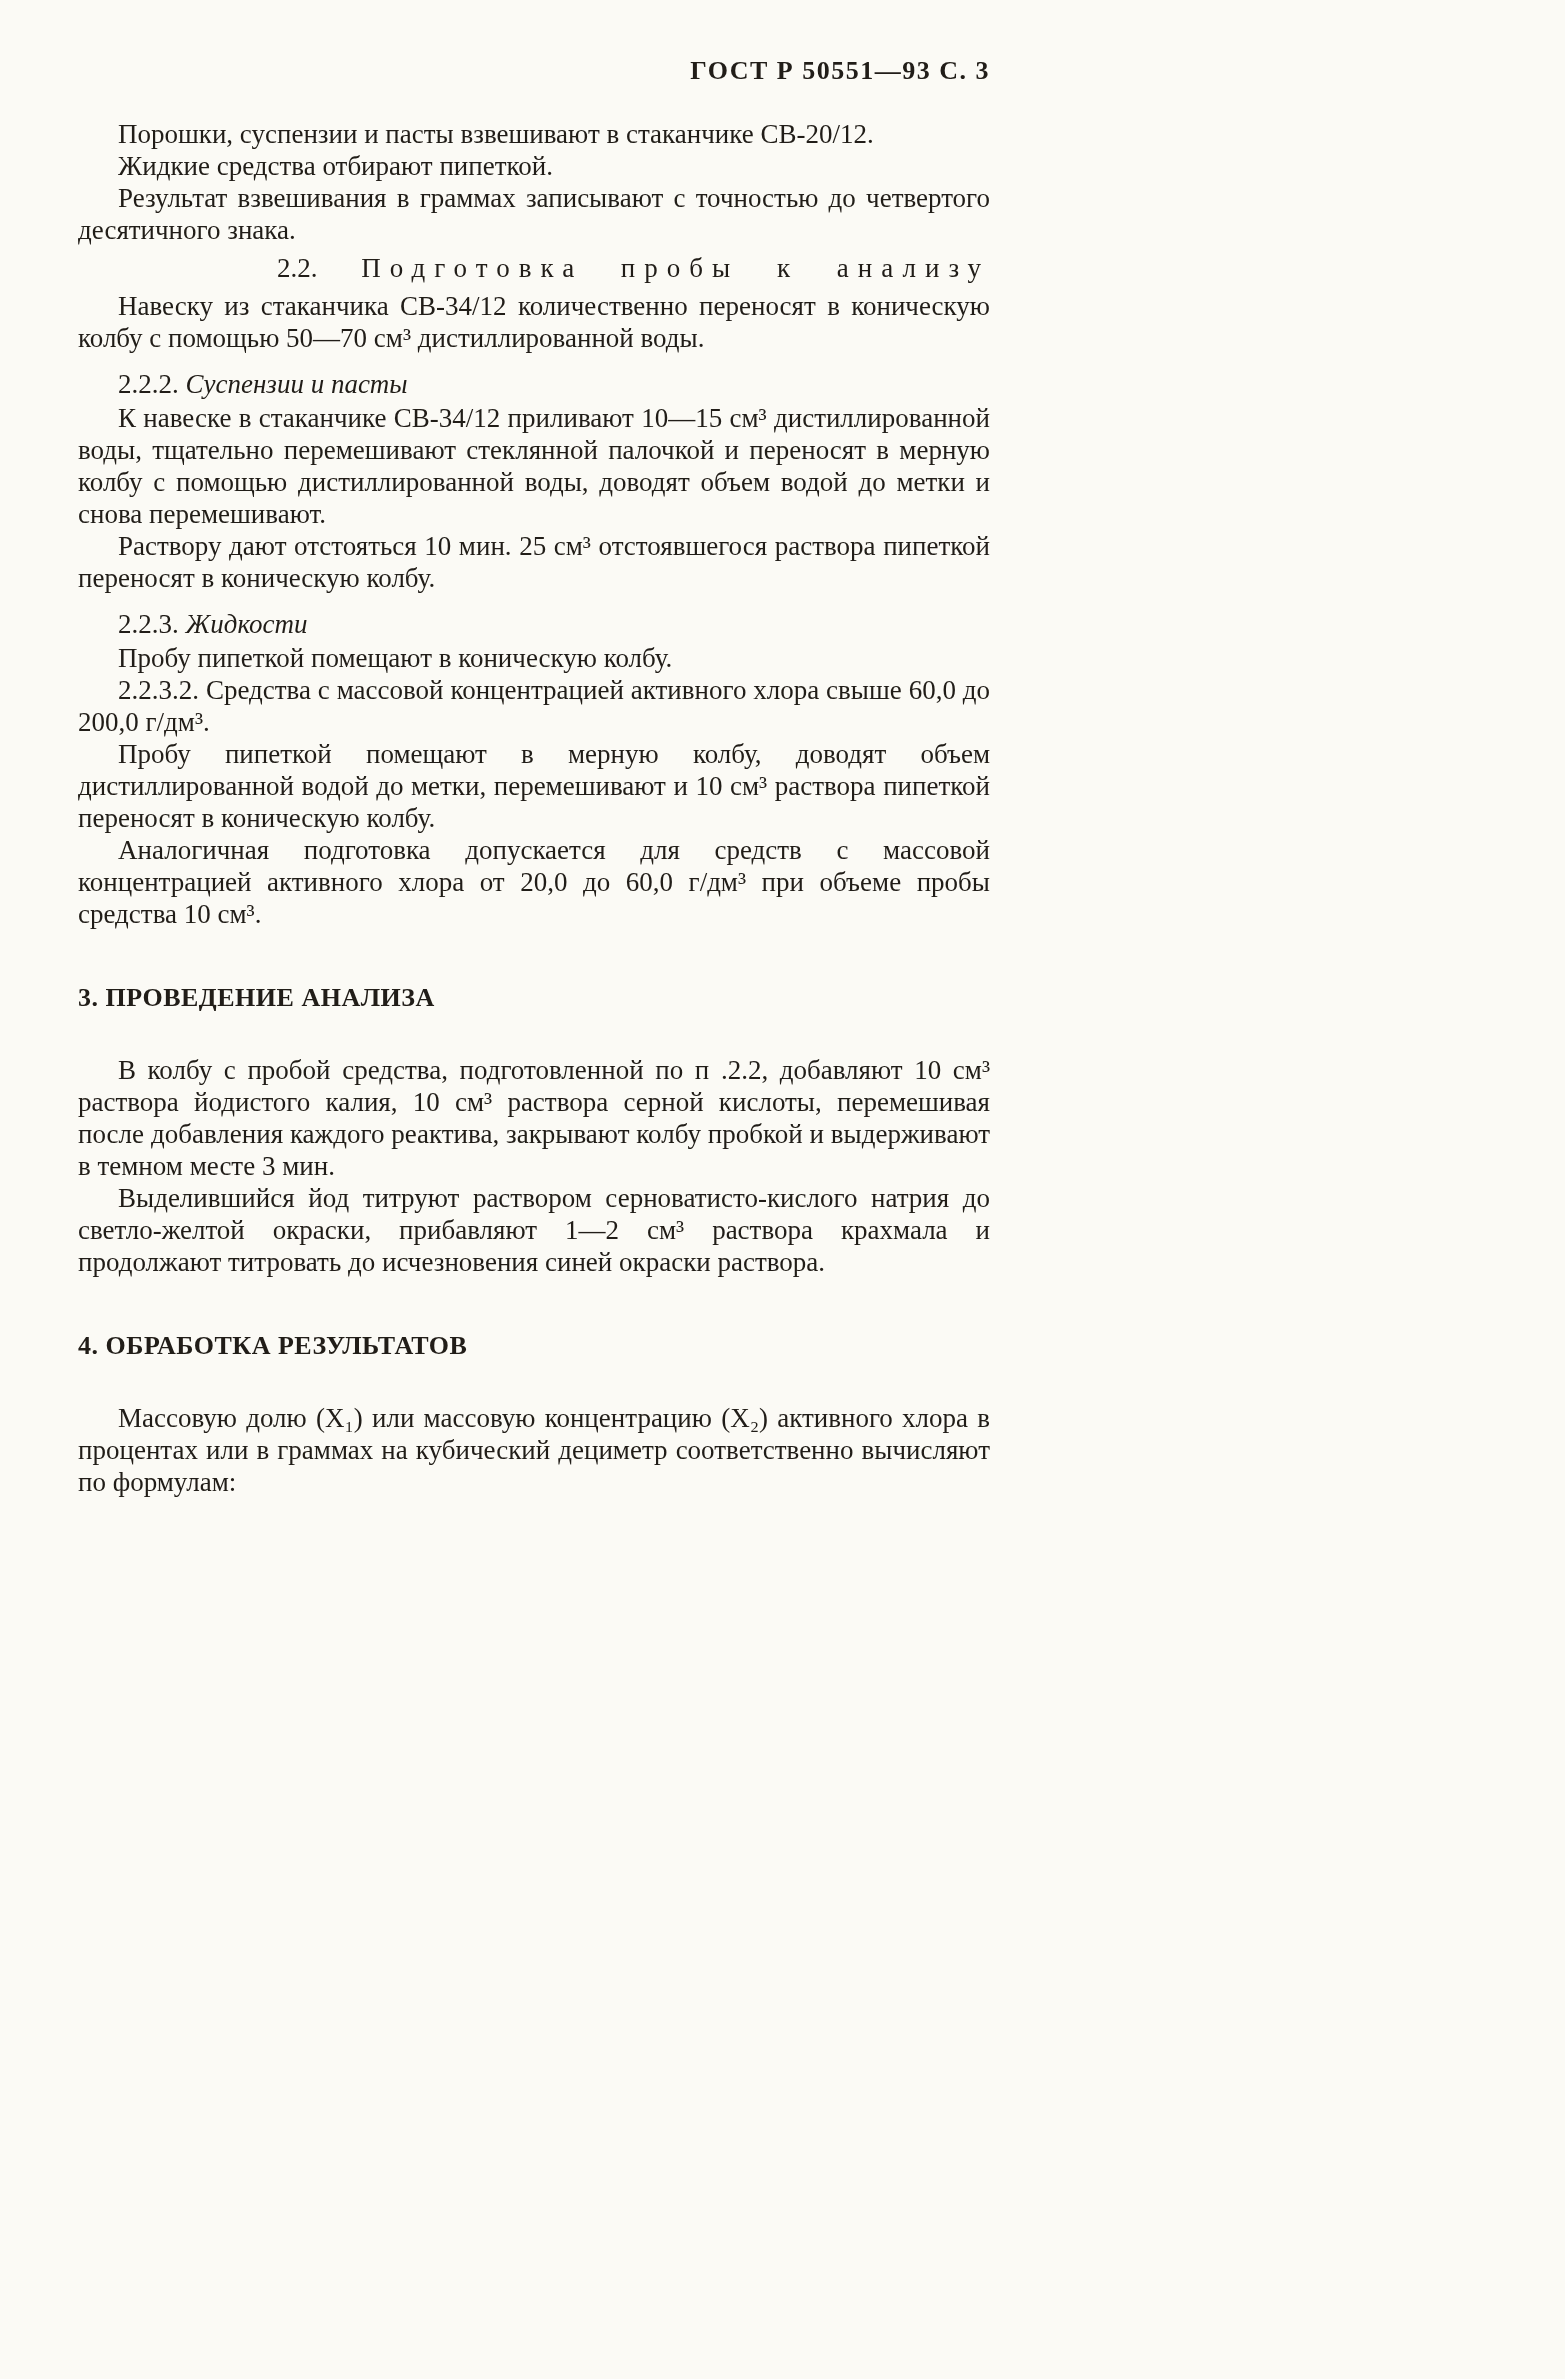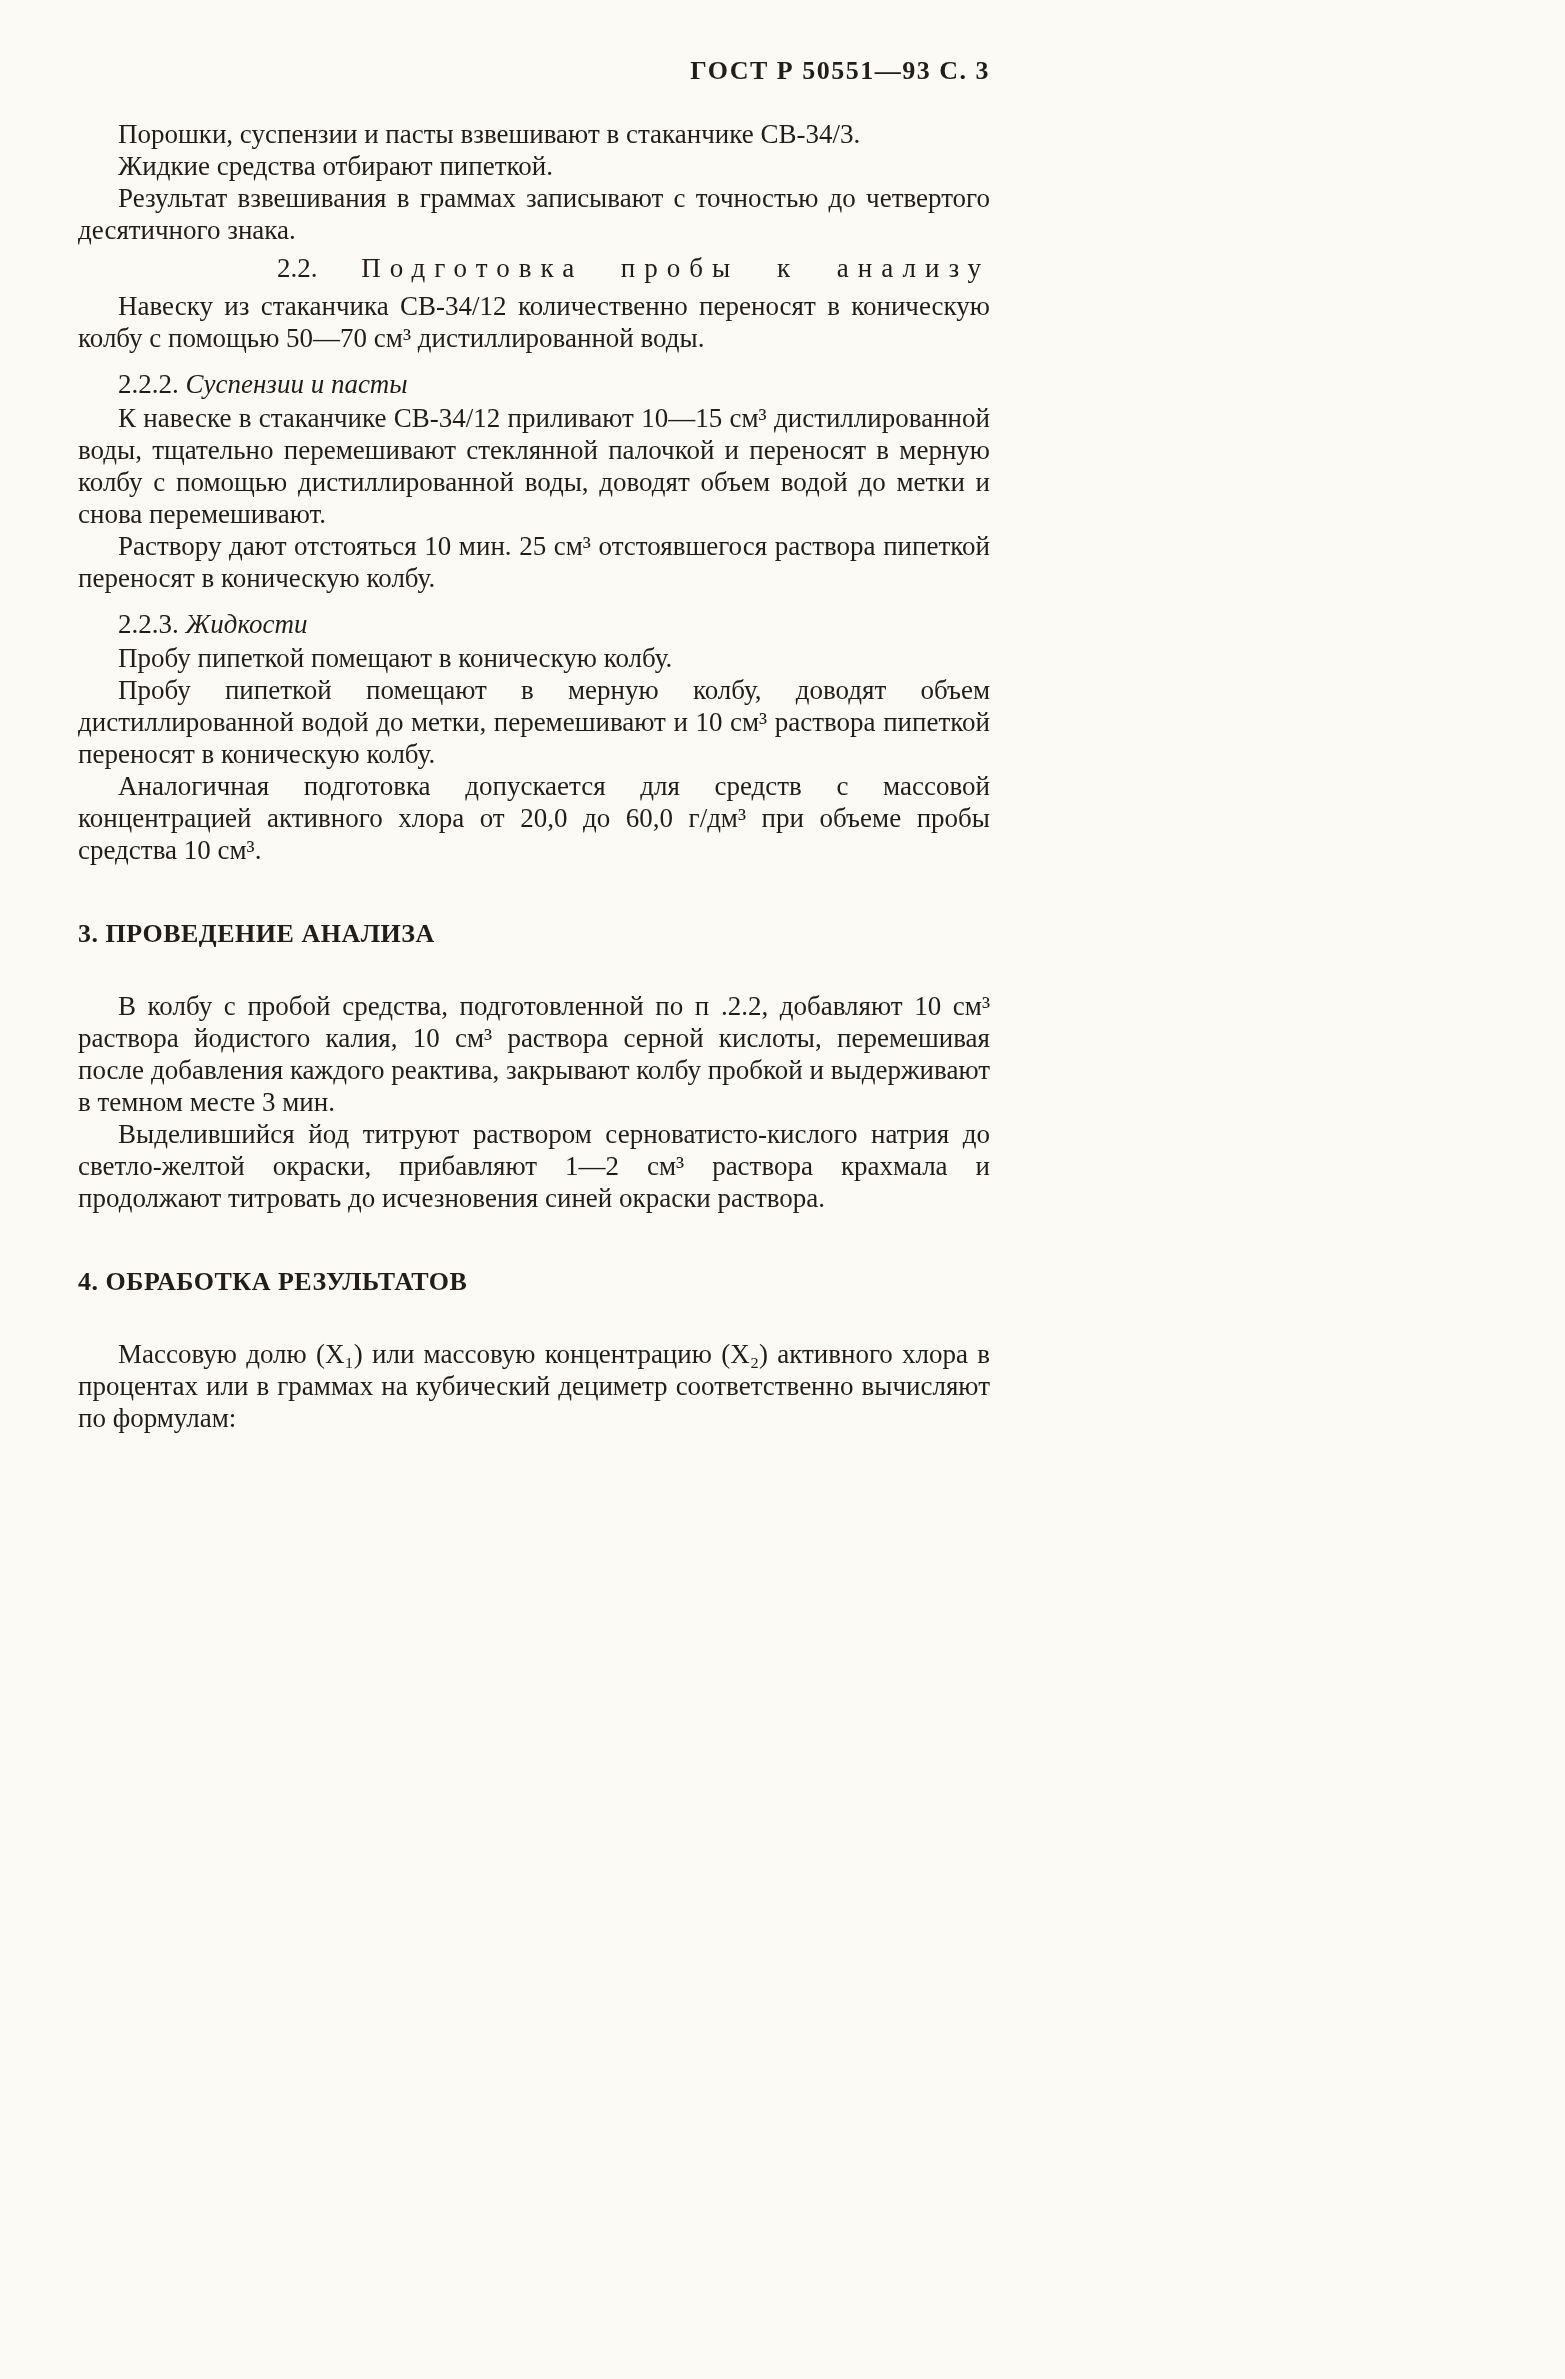--- a/index.html
+++ b/index.html
@@ -68,30 +68,31 @@
     margin: 52px 0 40px 0 !important;
   }
 </style>
 </head>
 <body style="background: rgb(251, 250, 245);">
 
 <div class="page">
   <div class="column" style="color: rgb(33, 29, 24);">
     <div class="header">ГОСТ Р 50551—93 С. 3</div>
     <div class="content">
-        <p class="paragraph">Порошки, суспензии и пасты взвешивают в стаканчике СВ-34/3.</p>
+        <p class="paragraph">Порошки, суспензии и пасты взвешивают в стаканчике СВ-20/12.</p>
         <p class="paragraph">Жидкие средства отбирают пипеткой.</p>
         <p class="paragraph">Результат взвешивания в граммах записывают с точностью до четвертого десятичного знака.</p>
         <p class="spaced-heading"><span class="num">2.2.</span><span class="title"> Подготовка пробы к анализу</span></p>
         <p class="paragraph">Навеску из стаканчика СВ-34/12 количественно переносят в коническую колбу с помощью 50—70 см³ дистиллированной воды.</p>
         <p class="subheading"><span class="num">2.2.2.</span><span class="title"> Суспензии и пасты</span></p>
         <p class="paragraph">К навеске в стаканчике СВ-34/12 приливают 10—15 см³ дистиллированной воды, тщательно перемешивают стеклянной палочкой и переносят в мерную колбу с помощью дистиллированной воды, доводят объем водой до метки и снова перемешивают.</p>
         <p class="paragraph">Раствору дают отстояться 10 мин. 25 см³ отстоявшегося раствора пипеткой переносят в коническую колбу.</p>
         <p class="subheading"><span class="num">2.2.3.</span><span class="title"> Жидкости</span></p>
         <p class="paragraph">Пробу пипеткой помещают в коническую колбу.</p>
+        <p class="paragraph">2.2.3.2. Средства с массовой концентрацией активного хлора свыше 60,0 до 200,0 г/дм³.</p>
         <p class="paragraph">Пробу пипеткой помещают в мерную колбу, доводят объем дистиллированной водой до метки, перемешивают и 10 см³ раствора пипеткой переносят в коническую колбу.</p>
         <p class="paragraph">Аналогичная подготовка допускается для средств с массовой концентрацией активного хлора от 20,0 до 60,0 г/дм³ при объеме пробы средства 10 см³.</p>
         <p class="section-heading">3. ПРОВЕДЕНИЕ АНАЛИЗА</p>
         <p class="paragraph">В колбу с пробой средства, подготовленной по п .2.2, добавляют 10 см³ раствора йодистого калия, 10 см³ раствора серной кислоты, перемешивая после добавления каждого реактива, закрывают колбу пробкой и выдерживают в темном месте 3 мин.</p>
         <p class="paragraph">Выделившийся йод титруют раствором серноватисто-кислого натрия до светло-желтой окраски, прибавляют 1—2 см³ раствора крахмала и продолжают титровать до исчезновения синей окраски раствора.</p>
         <p class="section-heading">4. ОБРАБОТКА РЕЗУЛЬТАТОВ</p>
         <p class="paragraph">Массовую долю (X₁) или массовую концентрацию (X₂) активного хлора в процентах или в граммах на кубический дециметр соответственно вычисляют по формулам:</p>
       </div>
   </div>
 </div>

